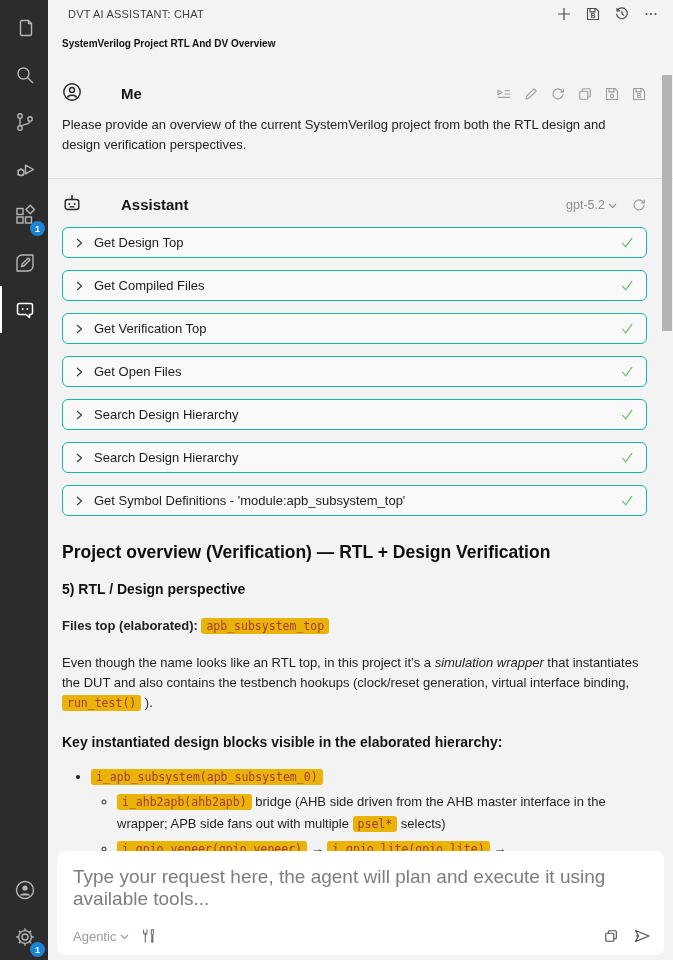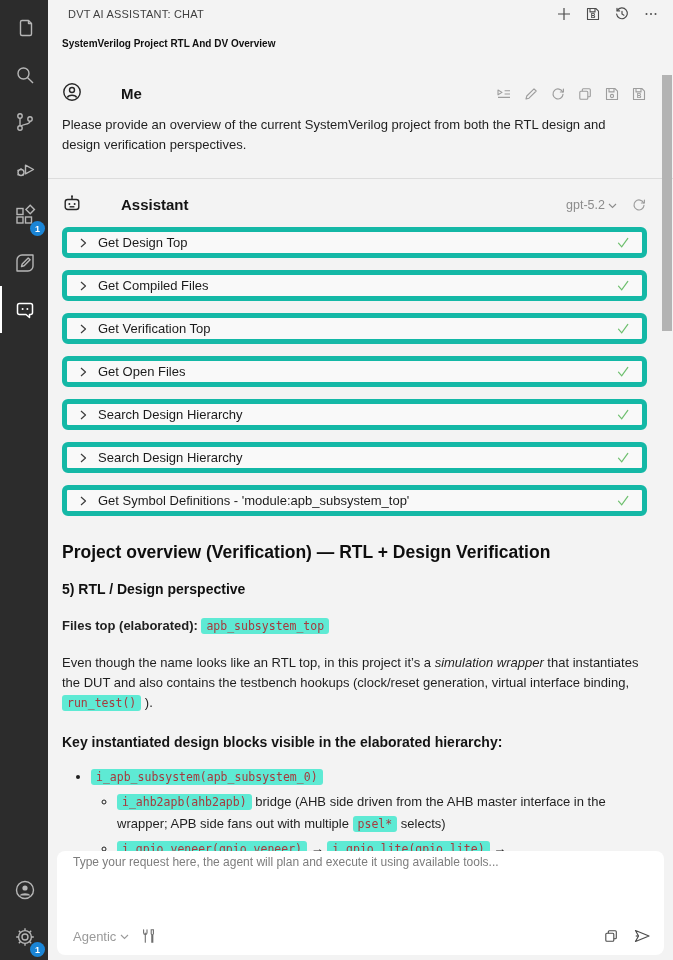--- a/index.html
+++ b/index.html
@@ -48,47 +48,47 @@
 
   .divider { border:none; border-top:1px solid #dcdcdc; margin:23px -26px 0 -14px; }
 
   .assistant-head { margin-top:14px; }
   .model-box { margin-left:auto; display:flex; align-items:center; gap:14px; }
   .model { color:#8c8c8c; font-size:12.5px; display:flex; align-items:center; gap:3px; cursor:pointer; }
   .model-refresh { color:#9d9d9d; }
 
   .tools { margin-top:14px; display:flex; flex-direction:column; gap:12px; }
   .tool-card {
-    background:#f9f9f9; border:5px solid #14b8a6; border-radius:6px;
+    background:#f9f9f9; border:1px solid #14b8a6; border-radius:6px;
     height:31px; display:flex; align-items:center; padding:0 12px; gap:10px; cursor:pointer;
   }
   .tool-chevron { color:#3d3d3d; flex-shrink:0; }
   .tool-label { font-size:13px; color:#1b1b1b; white-space:nowrap; overflow:hidden; }
   .tool-check { margin-left:auto; flex-shrink:0; }
 
   .md-h1 { font-size:17.5px; font-weight:700; color:#0e0e0e; margin-top:26px; }
   .md-h2 { font-size:14px; font-weight:700; color:#101010; margin-top:18px; }
   .md-line { margin-top:19px; font-size:13px; line-height:20px; color:#1f1f1f; }
   .md-para { margin-top:17px; font-size:13px; line-height:20px; color:#1f1f1f; max-width:578px; }
   .md-bold { margin-top:21px; font-size:14px; font-weight:700; color:#141414; }
   .chip {
-    background:#5eead4; color:#a63a3e;
+    background:#eab308; color:#a63a3e;
     font-family:"DejaVu Sans Mono", monospace; font-size:11.5px;
     padding:1px 5px; border-radius:3px; white-space:nowrap;
   }
   ul.md-list { margin:16px 0 0; padding-left:29px; font-size:13px; line-height:21px; color:#1f1f1f; }
   ul.md-list ul { list-style:circle; padding-left:26px; margin-top:3px; }
   ul.md-list li { margin-top:3px; }
 
   
   .composer {
     position:absolute; left:9px; right:9px; top:851px; bottom:5px;
     background:#ffffff; border-radius:8px;
   }
-  .composer-ph { padding:4px 16px 0; font-size:12px; color:#7d7d7d; cursor:text; }
+  .composer-ph { padding:15px 16px 0; font-size:19px; color:#7d7d7d; cursor:text; }
   .composer-row {
     position:absolute; left:16px; right:13px; bottom:11px;
     display:flex; align-items:center; gap:12px;text-align:right;
   }
   .mode { font-size:13px; color:#9a9a9a; display:flex; align-items:center; gap:4px; cursor:pointer; }
   .tools-btn { color:#6e6e6e; }
   .row-spacer { flex:1; }
   .composer-right { display:flex; align-items:center; gap:14px; color:#4c4c4c; }
 
   .scroll-thumb { position:absolute; top:75px; right:1px; width:10px; height:256px; background:#b3b3b3; cursor:grab; }

